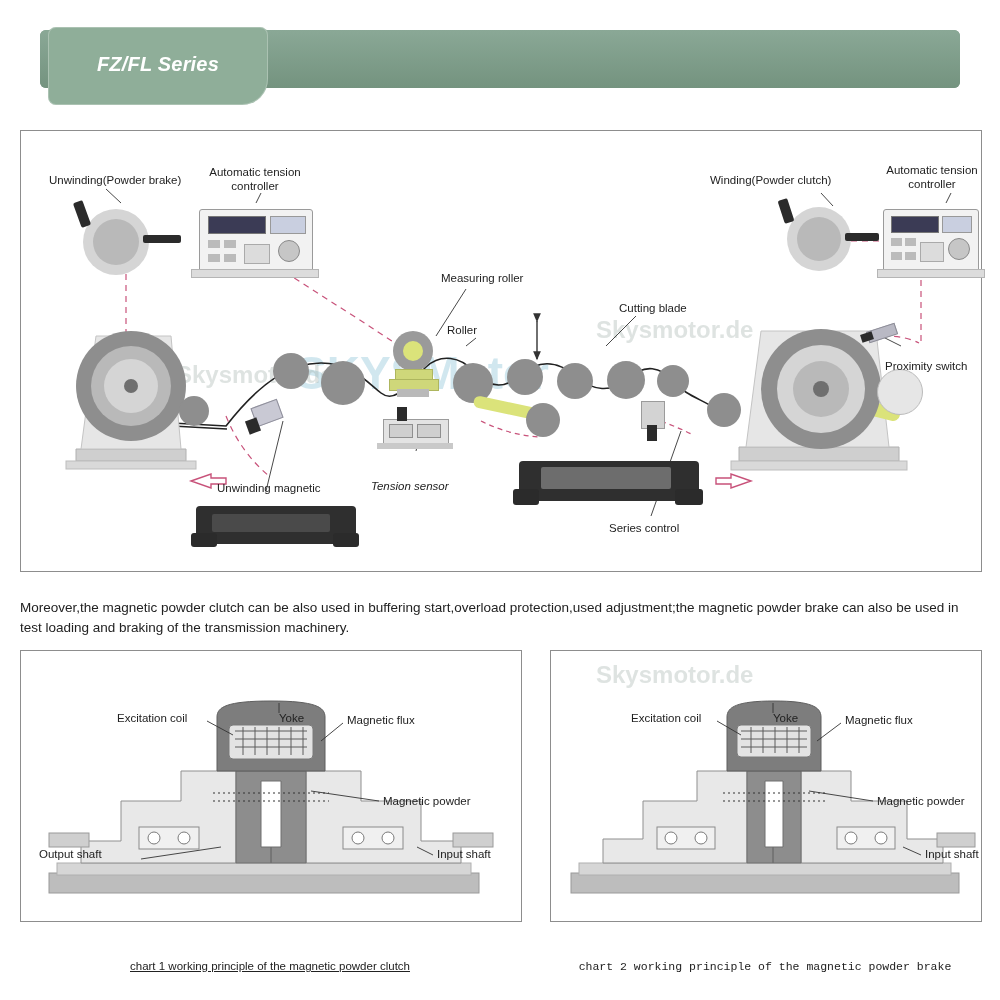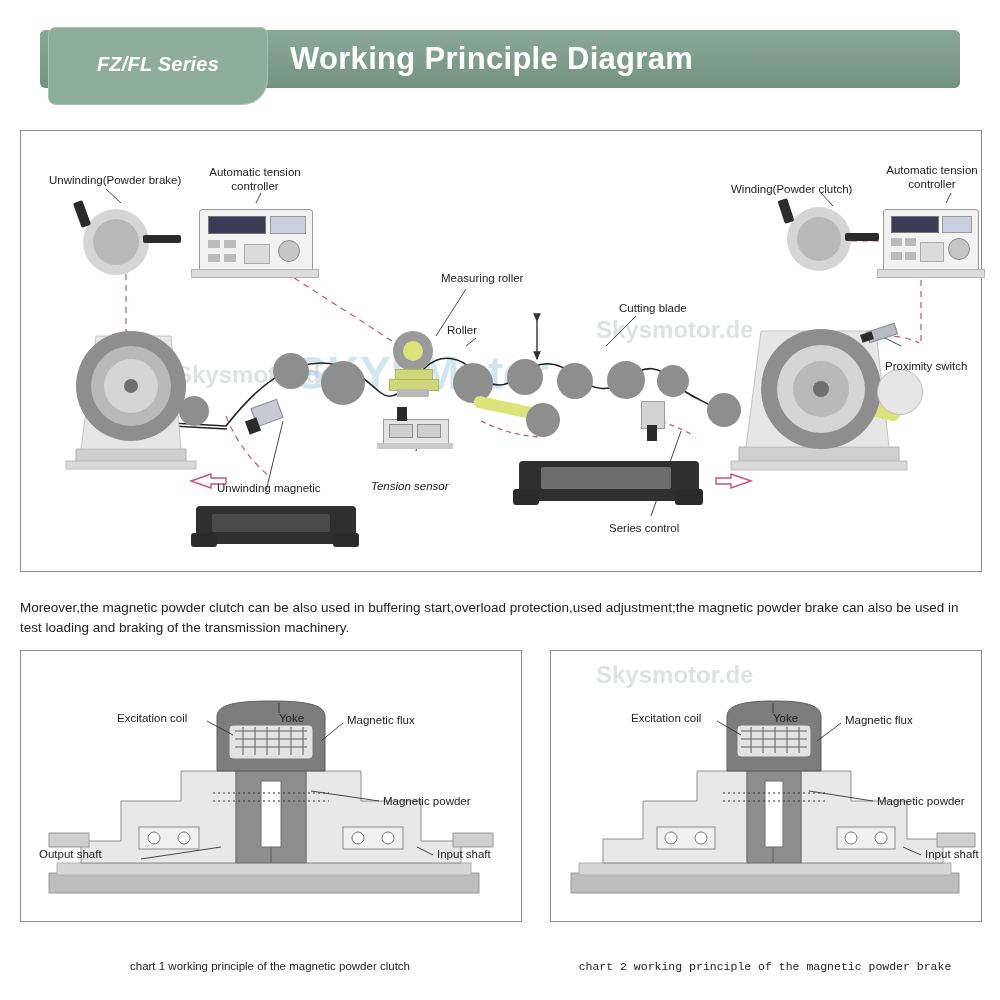--- a/index.html
+++ b/index.html
@@ -83,21 +83,20 @@
 </head>
 <body>
 
 <div class="header">
   <div class="header-bar">
     <div class="header-bar-inner"></div>
   </div>
   <div class="series-tab">
     <div class="series-text">FZ/FL Series</div>
   </div>
-  <div class="header-title">Working Principle Diagram</div>
 </div>
 
 <div class="panel" id="main-panel">
 
   <div class="wm wm-big" style="left:275px;top:215px;">SKYSMotor</div>
   <div class="wm wm-mid" style="left:155px;top:230px;">Skysmotor.de</div>
   <div class="wm wm-mid" style="left:575px;top:185px;">Skysmotor.de</div>
 
   <svg width="960" height="440">
     <defs>
@@ -240,21 +239,21 @@
   </div>
   <div class="g" style="left:856px;top:138px;width:106px;height:7px;background:#dcdcdc;border:1px solid #b5b5b5;"></div>
 
   <div class="g" style="left:846px;top:196px;width:28px;height:10px;background:#b9b9c4;border:1px solid #8c8c96;transform:rotate(-18deg);"></div>
   <div class="g dark" style="left:840px;top:202px;width:12px;height:8px;transform:rotate(-18deg);"></div>
 
   <div class="lbl" style="left:28px;top:42px;width:150px;">Unwinding(Powder brake)</div>
   <div class="lbl c" style="left:178px;top:34px;width:112px;">Automatic tension</div>
   <div class="lbl c" style="left:178px;top:48px;width:112px;">controller</div>
 
-  <div class="lbl" style="left:710px;top:42px;width:150px;margin-top:9px;">Winding(Powder clutch)</div>
+  <div class="lbl" style="left:689px;top:42px;width:150px;">Winding(Powder clutch)</div>
   <div class="lbl c" style="left:862px;top:32px;width:98px;">Automatic tension</div>
   <div class="lbl c" style="left:862px;top:46px;width:98px;">controller</div>
 
   <div class="lbl" style="left:420px;top:140px;width:120px;">Measuring roller</div>
   <div class="lbl" style="left:426px;top:192px;width:60px;">Roller</div>
   <div class="lbl" style="left:598px;top:170px;width:110px;">Cutting blade</div>
   <div class="lbl" style="left:864px;top:228px;width:100px;">Proximity switch</div>
   <div class="lbl" style="left:196px;top:350px;width:130px;">Unwinding magnetic</div>
   <div class="lbl" style="left:350px;top:348px;width:110px;font-style:italic;">Tension sensor</div>
   <div class="lbl" style="left:588px;top:390px;width:120px;">Series control</div>
@@ -310,21 +309,21 @@
     <line x1="412" y1="204" x2="396" y2="196" stroke="#333" stroke-width=".9"></line>
   </svg>
 
   <div class="lbl" style="left:258px;top:60px;">Yoke</div>
   <div class="lbl" style="left:96px;top:60px;">Excitation coil</div>
   <div class="lbl" style="left:326px;top:62px;">Magnetic flux</div>
   <div class="lbl" style="left:362px;top:143px;">Magnetic powder</div>
   <div class="lbl" style="left:18px;top:196px;">Output shaft</div>
   <div class="lbl" style="left:416px;top:196px;">Input shaft</div>
 </div>
-<div class="cap" style="left:20px;top:960px;width:500px;">chart 1 working principle of the magnetic powder clutch</div>
+<div class="cap" style="left:20px;top:960px;width:500px;text-decoration:underline;">chart 1 working principle of the magnetic powder clutch</div>
 
 <div class="panel" id="chart2-panel">
   <div class="wm wm-mid" style="left:45px;top:10px;">Skysmotor.de</div>
 
   <svg width="430" height="270">
 
     <rect x="20" y="222" width="388" height="20" fill="#bdbdbd" stroke="#9a9a9a"></rect>
     <rect x="28" y="212" width="372" height="12" fill="#d6d6d6" stroke="#b0b0b0"></rect>
 
     <path d="M52,212 L52,188 L92,188 L92,150 L146,150 L146,120 L196,120 L196,212 Z" fill="#e8e8e8" stroke="#8f8f8f"></path>

